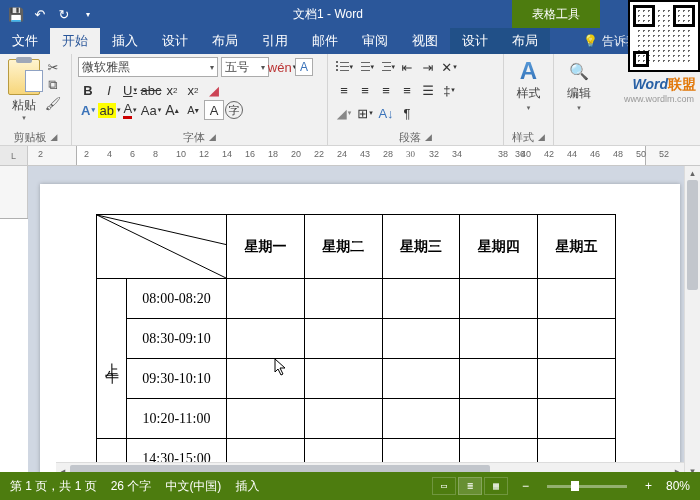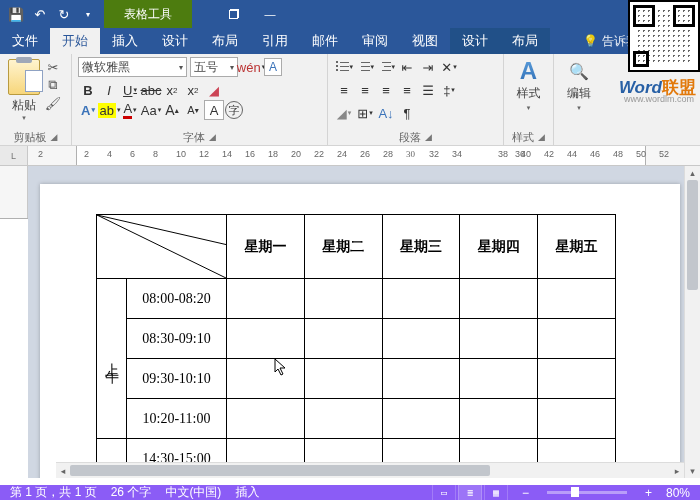--- a/index.html
+++ b/index.html
@@ -34,21 +34,21 @@
 .paste-btn{display:flex;flex-direction:column;align-items:center;padding:2px 2px}
 .paste-icon{width:32px;height:36px;background:linear-gradient(#fff4cf,#f7d67b);border:1px solid #b89a3f;border-radius:2px;position:relative}
 .paste-icon::before{content:"";position:absolute;top:-3px;left:7px;width:16px;height:6px;background:#9fa8b8;border-radius:2px}
 .paste-icon::after{content:"";position:absolute;bottom:2px;right:-4px;width:16px;height:20px;background:#fff;border:1px solid #8fa2c3}
 .side-col{display:flex;flex-direction:column;gap:2px;padding:2px 2px}
 .side-col span{width:18px;height:16px;display:flex;align-items:center;justify-content:center;font-size:13px;color:#555}
 
 .font-row1{display:flex;gap:3px;align-items:center;margin-bottom:3px}
 .combobox{height:20px;border:1px solid #ababab;background:#fff;display:flex;align-items:center;padding:0 3px;font-size:12px}
 .combobox .dd{margin-left:auto;font-size:8px;color:#555;padding-left:3px}
-.font-name{width:109px}
+.font-name{width:140px}
 .font-size{width:48px}
 .sq{width:20px;height:20px;border:1px solid transparent;display:flex;align-items:center;justify-content:center;font-size:13px;color:#333}
 .sq.bord{border:1px solid #ababab;background:#fff}
 .sq .dd{font-size:7px;margin-left:1px}
 .font-rows{display:flex;flex-direction:column}
 .row{display:flex;gap:1px;align-items:center}
 .wen{color:#b33}
 .char-border{border:1.5px solid #3b73b9;color:#3b73b9;width:18px;height:18px;font-size:12px}
 
 .para-col{display:flex;flex-direction:column;gap:3px}
@@ -80,48 +80,49 @@
 .diag-cell svg{position:absolute;top:0;left:0;width:100%;height:100%}
 .period-cell{width:30px;font-size:13px;writing-mode:vertical-rl;letter-spacing:8px}
 .time-col{width:100px;font-size:14px}
 .scroll-v{position:absolute;right:0;top:0;bottom:0;width:16px;background:#f1f1f1;border-left:1px solid #dcdcdc}
 .scroll-v .thumb{position:absolute;left:2px;right:2px;top:14px;height:110px;background:#c2c6cc;border-radius:2px}
 .scroll-v .arr{position:absolute;left:0;right:0;height:14px;display:flex;align-items:center;justify-content:center;font-size:9px;color:#666}
 .scroll-h{position:absolute;left:28px;right:16px;bottom:0;height:16px;background:#f1f1f1;border-top:1px solid #dcdcdc}
 .scroll-h .thumb{position:absolute;top:2px;bottom:2px;left:14px;width:420px;background:#c2c6cc;border-radius:2px}
 .scroll-h .arr{position:absolute;top:0;bottom:0;width:14px;display:flex;align-items:center;justify-content:center;font-size:9px;color:#666}
 
-.status{position:absolute;left:0;right:0;bottom:0;height:15px;background:#8b5cf6;color:#fff;font-size:12px;display:flex;align-items:center;gap:14px;padding:0 10px}
+.status{position:absolute;left:0;right:0;bottom:0;height:28px;background:#4d7c0f;color:#fff;font-size:12px;display:flex;align-items:center;gap:14px;padding:0 10px}
 .status .spacer{flex:1}
 .view-btns{display:flex;gap:2px}
 .view-btn{width:24px;height:18px;display:flex;align-items:center;justify-content:center;border:1px solid rgba(255,255,255,.2);font:10px/1 monospace}
 .zoom-slider{width:80px;height:3px;background:rgba(255,255,255,.4);position:relative;margin:0 4px}
 .zoom-slider::before{content:"";position:absolute;width:8px;height:10px;background:#fff;top:-4px;left:30%}
 
 .qr{position:absolute;top:0;right:0;width:72px;height:72px;background:#fff;border:2px solid #000}
 .qr::before,.qr::after{content:"";position:absolute;width:16px;height:16px;border:3px solid #000}
 .qr::before{top:3px;left:3px}.qr::after{top:3px;right:3px}
 .qr .c3{position:absolute;bottom:3px;left:3px;width:16px;height:16px;border:3px solid #000}
 .qr .dots{position:absolute;inset:6px;background:radial-gradient(#000 1px,transparent 1px);background-size:5px 5px;opacity:.6}
-.wm{position:absolute;top:76px;right:4px;font-size:17px}
+.wm{position:absolute;top:76px;right:4px;font-size:14px}
 .wm b{color:#2860a5;font-style:italic}.wm i{color:#e2790b;font-style:normal;font-weight:bold}
 .wm-url{position:absolute;top:94px;right:6px;font-size:9px;color:#999}
 .cursor{position:absolute;width:14px;height:20px;pointer-events:none}
 .cursor svg{width:14px;height:20px}
 </style>
 </head>
 <body>
 
 <div class="titlebar">
   <div class="qat">
     <span class="qat-icon">💾</span>
     <span class="qat-icon">↶</span>
     <span class="qat-icon">↻</span>
     <span class="qat-icon" style="font-size:8px">▾</span>
   </div>
+  <div class="doc-title">文档1 - Word</div>
   <div class="context-tab">表格工具</div>
   <div class="winbtns" style="margin-left:20px">
     <div class="winbtn">
         <div class="restore-box"></div>
       </div>
     <div class="winbtn">—</div>
   </div>
 </div>
 
 <div class="ribtabs">
@@ -315,21 +316,21 @@
       <span class="num" style="left: 102px;">6</span>
       <span class="num" style="left: 125px;">8</span>
       <span class="num" style="left: 148px;">10</span>
       <span class="num" style="left: 171px;">12</span>
       <span class="num" style="left: 194px;">14</span>
       <span class="num" style="left: 217px;">16</span>
       <span class="num" style="left: 240px;">18</span>
       <span class="num" style="left: 263px;">20</span>
       <span class="num" style="left: 286px;">22</span>
       <span class="num" style="left: 309px;">24</span>
-      <span class="num" style="left: 332px;">26</span>
+      <span class="num" style="left: 332px;">43</span>
       <span class="num" style="left: 355px;">28</span>
       <span class="num" style="left: 378px; font-family: Liberation Serif, serif;">30</span>
       <span class="num" style="left: 401px;">32</span>
       <span class="num" style="left: 424px;">34</span>
       <span class="num" style="left: 447px; margin-left: 40px;">36</span>
       <span class="num" style="left: 470px;">38</span>
       <span class="num" style="left: 493px;">40</span>
       <span class="num" style="left: 516px;">42</span>
       <span class="num" style="left: 539px;">44</span>
       <span class="num" style="left: 562px;">46</span>

